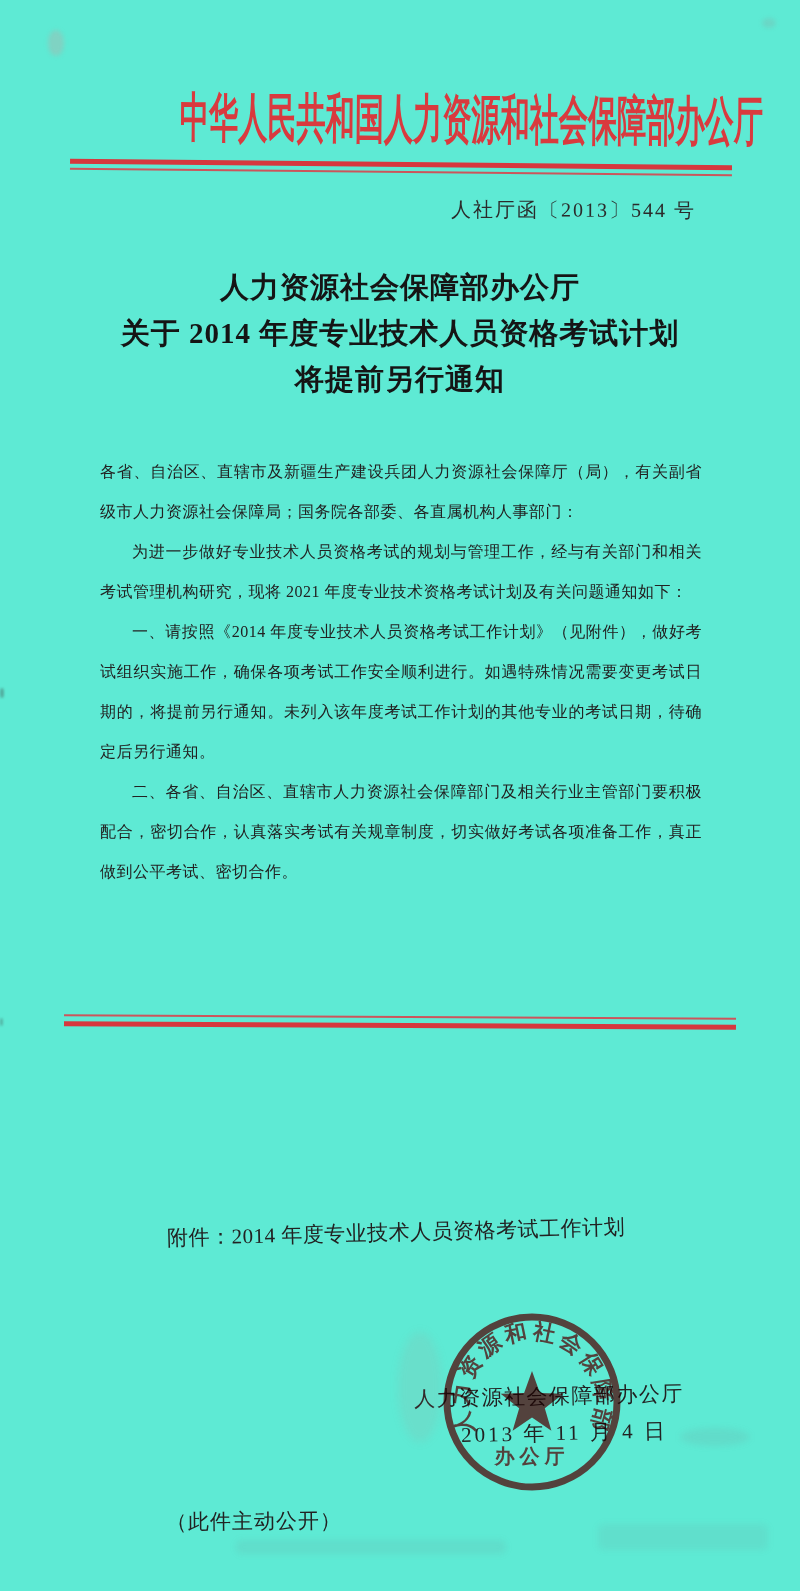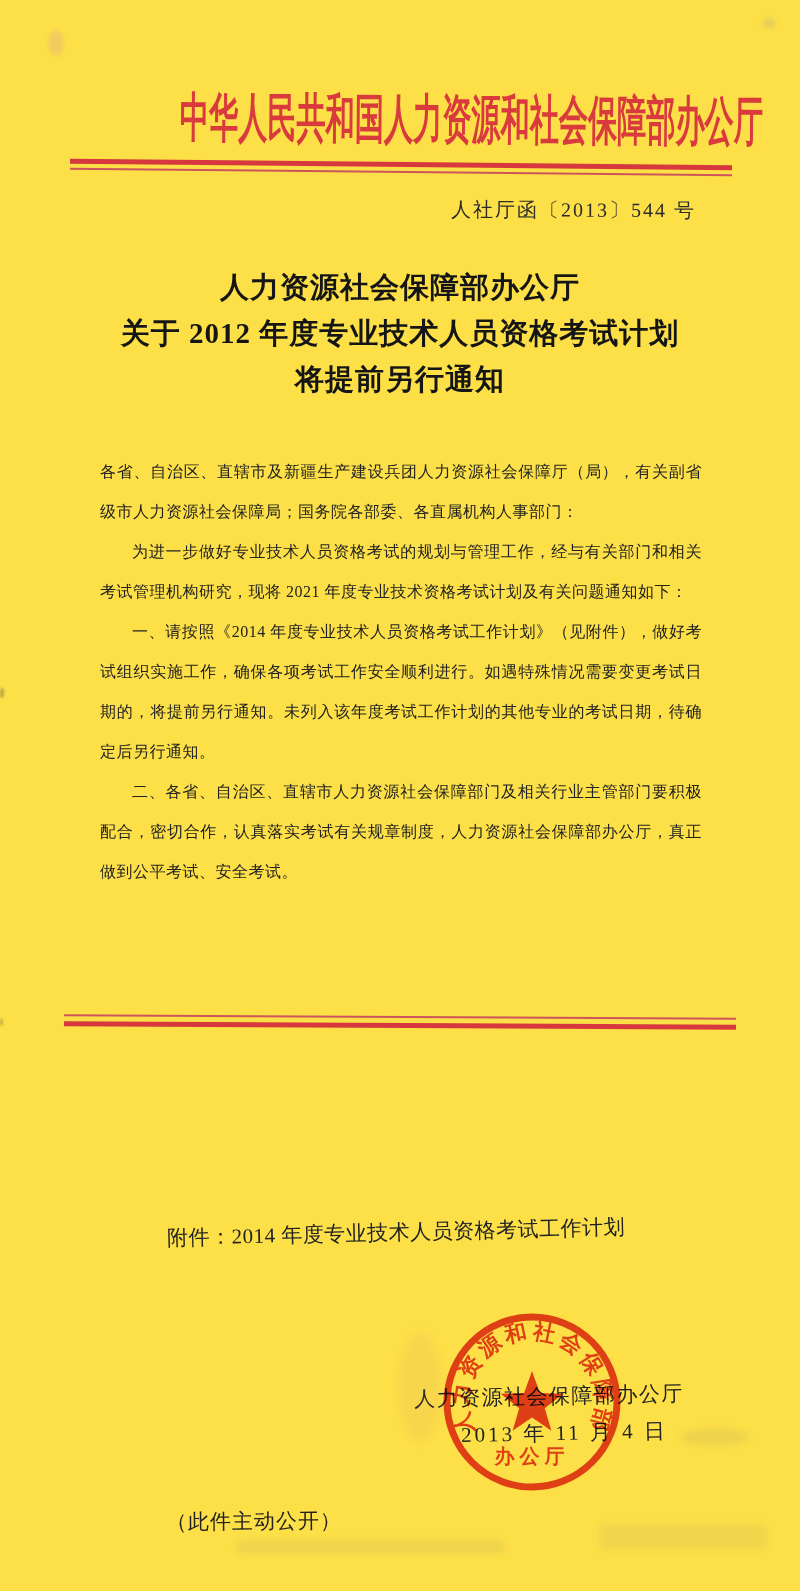--- a/index.html
+++ b/index.html
@@ -1,18 +1,18 @@
 <!DOCTYPE html>
 <html><head>
 <meta charset="utf-8">
 <style>
   html,body { margin:0; padding:0; background:#e9e9e9; }
   .page {
     position:relative; width:800px; height:1591px; margin:0 auto;
-    background:#fde047; overflow:hidden;
+    background:#5eead4; overflow:hidden;
     font-family:"Liberation Serif","DejaVu Serif",serif;
   }
 
   
   .org-title {
     position:absolute; top:84px; left:0; width:800px; height:62px;
     text-align:center; white-space:nowrap;
     font-weight:bold; font-size:53px; color:#d93a3e;
     transform:rotate(0.4deg) scaleX(0.55); transform-origin:center;
   }
@@ -96,29 +96,29 @@
   <div class="rule-top">
     <div class="thick"></div>
     <div class="gap"></div>
     <div class="thin"></div>
   </div>
 
   <div class="doc-number">人社厅函〔2013〕544 号</div>
 
   <div class="doc-title">
     <div>人力资源社会保障部办公厅</div>
-    <div>关于 2012 年度专业技术人员资格考试计划</div>
+    <div>关于 2014 年度专业技术人员资格考试计划</div>
     <div>将提前另行通知</div>
   </div>
 
   <div class="body-text">
     <p>各省、自治区、直辖市及新疆生产建设兵团人力资源社会保障厅（局），有关副省级市人力资源社会保障局；国务院各部委、各直属机构人事部门：</p>
     <p class="indent">为进一步做好专业技术人员资格考试的规划与管理工作，经与有关部门和相关考试管理机构研究，现将 2021 年度专业技术资格考试计划及有关问题通知如下：</p>
     <p class="indent">一、请按照《2014 年度专业技术人员资格考试工作计划》（见附件），做好考试组织实施工作，确保各项考试工作安全顺利进行。如遇特殊情况需要变更考试日期的，将提前另行通知。未列入该年度考试工作计划的其他专业的考试日期，待确定后另行通知。</p>
-    <p class="indent">二、各省、自治区、直辖市人力资源社会保障部门及相关行业主管部门要积极配合，密切合作，认真落实考试有关规章制度，人力资源社会保障部办公厅，真正做到公平考试、安全考试。</p>
+    <p class="indent">二、各省、自治区、直辖市人力资源社会保障部门及相关行业主管部门要积极配合，密切合作，认真落实考试有关规章制度，切实做好考试各项准备工作，真正做到公平考试、密切合作。</p>
   </div>
 
   <div class="rule-bottom">
     <div class="thin"></div>
     <div class="gap"></div>
     <div class="thick"></div>
   </div>
 
   <div class="attachment">附件：2014 年度专业技术人员资格考试工作计划</div>
 

